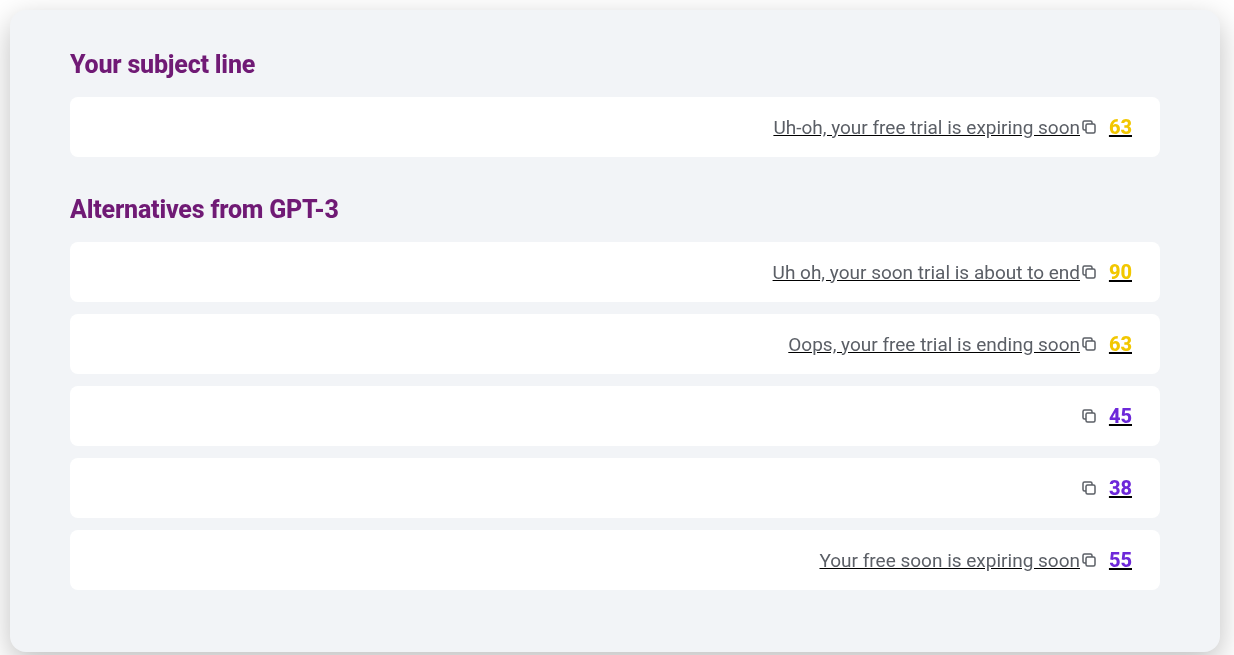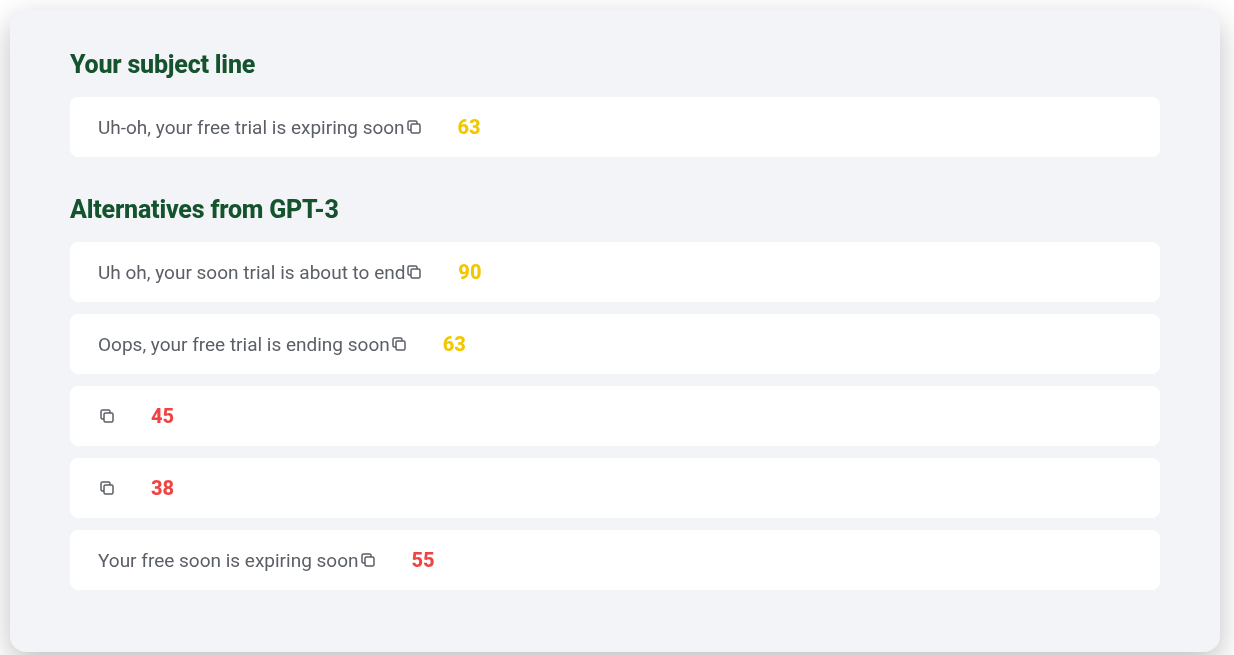--- a/index.html
+++ b/index.html
@@ -15,45 +15,46 @@
     .panel {
       width: 1210px;
       background: #f2f4f7;
       border-radius: 16px;
       padding: 40px 60px 50px 60px;
       box-shadow: 0 10px 30px rgba(0,0,0,0.25);
     }
     .section-heading {
       font-size: 25px;
       font-weight: 800;
-      color: #14532d;
+      color: #701a75;
       margin-bottom: 18px;
       letter-spacing: -0.2px;
     }
     .section-heading.alt {
       margin-top: 38px;
     }
     .row {
       background: #ffffff;
       border-radius: 8px;
       padding: 18px 28px;
       display: flex;
       align-items: center;
-      justify-content: flex-start;
+      justify-content: flex-end;
       margin-bottom: 12px;
+      text-decoration: underline;
     }
     .row-text {
       font-size: 19px;
       color: #5b5f66;
       font-weight: 400;
     }
     .row-right {
       display: flex;
       align-items: center;
-      gap: 28px;
+      gap: 4px;
     }
     .copy-icon {
       width: 18px;
       height: 18px;
       color: #5b5f66;
       display: inline-flex;
       align-items: center;
       justify-content: center;
       cursor: pointer;
     }
@@ -64,21 +65,21 @@
       fill: none;
       stroke-width: 2;
     }
     .score {
       font-size: 20px;
       font-weight: 800;
       min-width: 30px;
       text-align: right;
     }
     .score-yellow { color: #f2c700; }
-    .score-red { color: #ef4444; }
+    .score-red { color: #6d28d9; }
   </style>
 </head>
 <body>
 
 <div class="panel">
 
   <h2 class="section-heading">Your subject line</h2>
 
   <div class="row">
     <span class="row-text">Uh-oh, your free trial is expiring soon</span>

